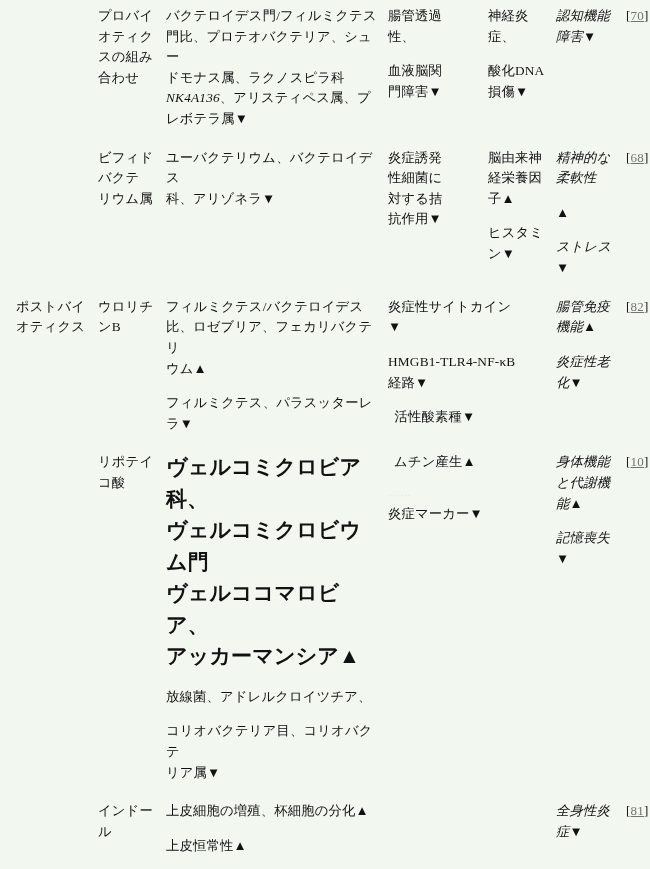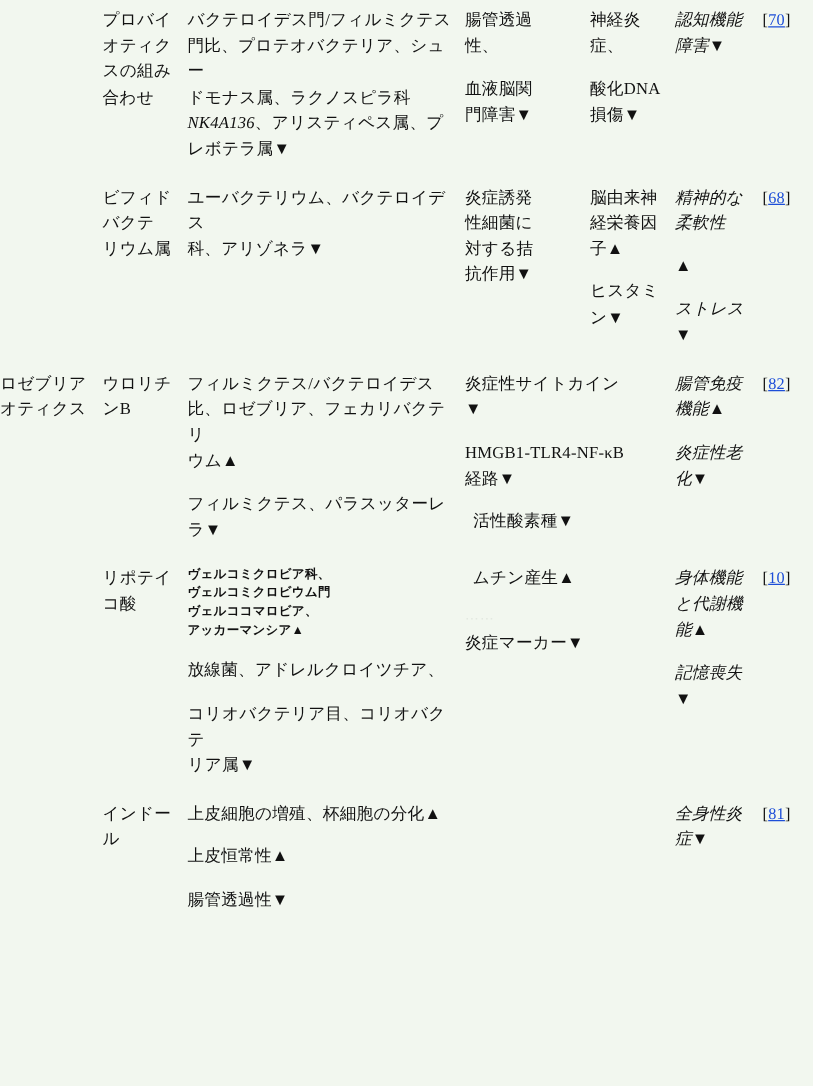--- a/index.html
+++ b/index.html
@@ -12,21 +12,21 @@
     background: #f2f7ef;
     font-family: "Liberation Serif", serif;
     color: #111111;
     overflow: hidden;
   }
   .sheet {
     position: relative;
     width: 642px;
     height: 869px;
     box-sizing: border-box;
-    padding: 6px 0 0 0;
+    padding: 6px 0 0 16px;
   }
   table.tbl {
     border-collapse: collapse;
     width: 650px;
     table-layout: fixed;
   }
   table.tbl td {
     vertical-align: top;
     padding: 0 6px 0 0;
     font-size: 13.3px;
@@ -54,29 +54,29 @@
     margin: 0 0 14px 0;
   }
   .cellblock:last-child {
     margin-bottom: 0;
   }
   .italic {
     font-style: italic;
   }
   .bold {
     font-weight: bold;
-    font-size: 10px;
+    font-size: 21px;
     line-height: 1.5;
   }
   .ref {
     white-space: nowrap;
     font-size: 13px;
   }
   .ref a {
-    color: #1d4ed8;
+    color: #737373;
     text-decoration: underline;
     cursor: pointer;
   }
   .ref .brk {
     color: #111;
     text-decoration: none;
   }
   .spacer-row td {
     height: 18px;
     padding: 0;
@@ -206,21 +206,21 @@
           <span class="ref"><span class="brk">[</span><a>68</a><span class="brk">]</span></span>
         </td>
       </tr>
 
       <tr class="spacer-row">
           <td colspan="7"></td>
         </tr>
 
       <tr>
         <td class="col0">
-          <div>ロゼブリア</div>
+          <div>ポストバイ</div>
           <div>オティクス</div>
         </td>
         <td class="col1">
           <div>ウロリチ</div>
           <div>ンB</div>
         </td>
         <td class="col2">
           <div class="cellblock">
             <div>フィルミクテス/バクテロイデス</div>
             <div>比、ロゼブリア、フェカリバクテリ</div>

